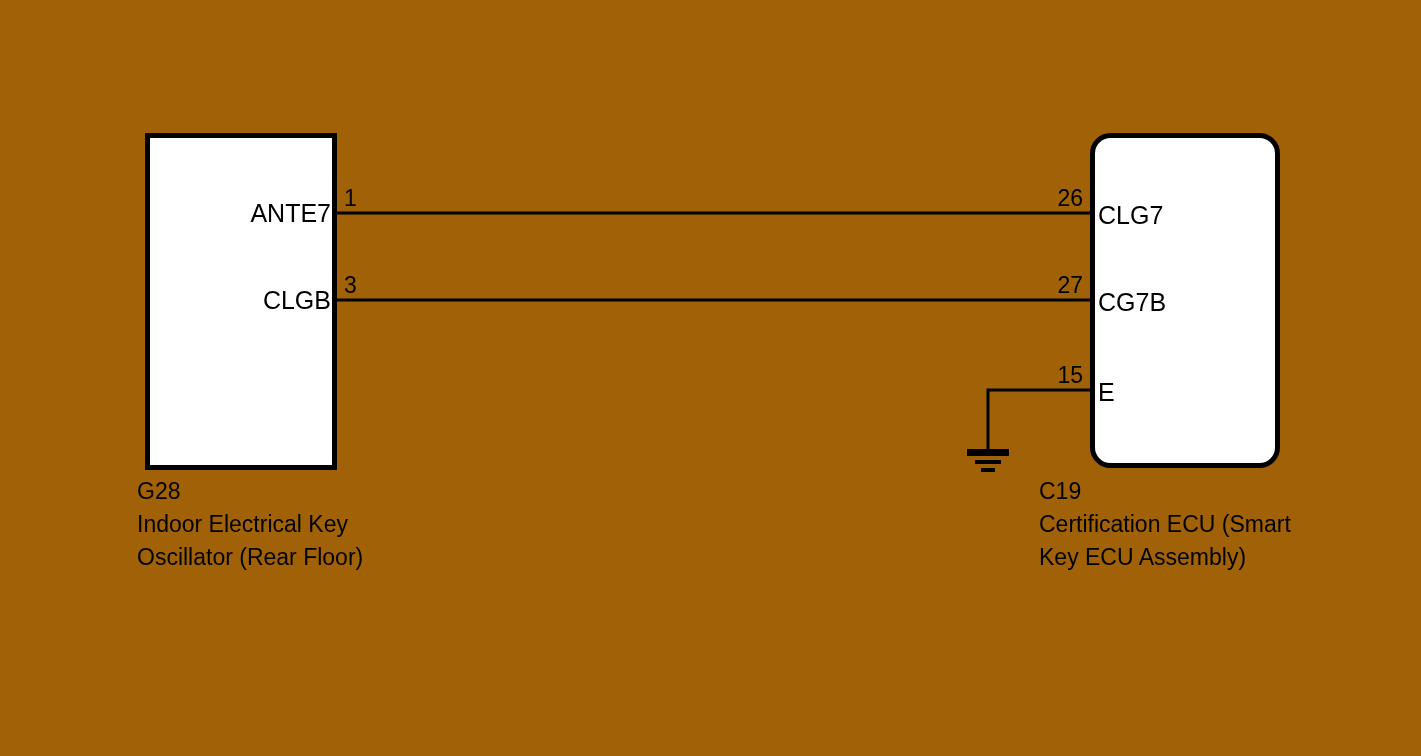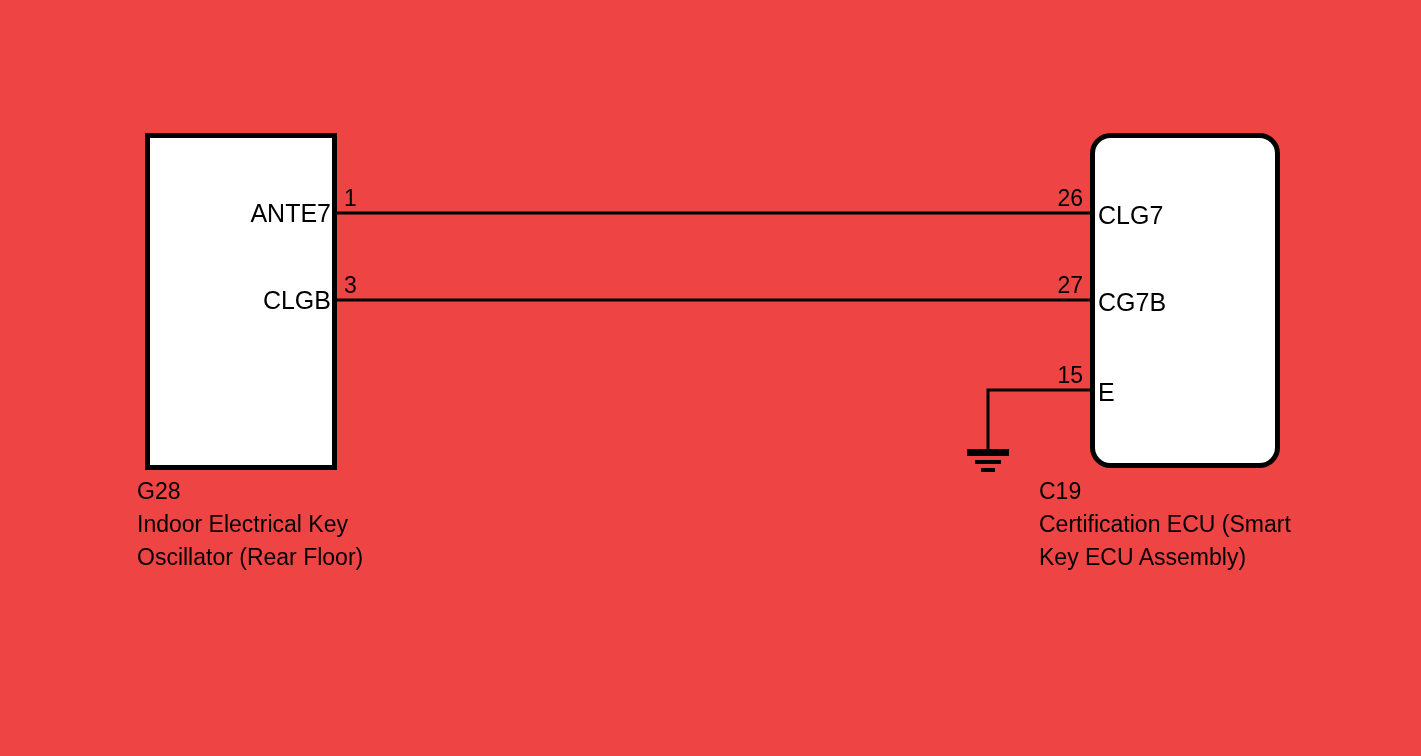--- a/index.html
+++ b/index.html
@@ -9,21 +9,21 @@
     background: #ffffff;
   }
   body {
     font-family: "Liberation Sans", sans-serif;
     color: #000000;
   }
   #canvas {
     position: relative;
     width: 1421px;
     height: 756px;
-    background: #ef4444;
+    background: #a16207;
     overflow: hidden;
   }
   #diagram-svg {
     position: absolute;
     left: 0;
     top: 0;
     width: 1421px;
     height: 756px;
   }
   .comp-box {

